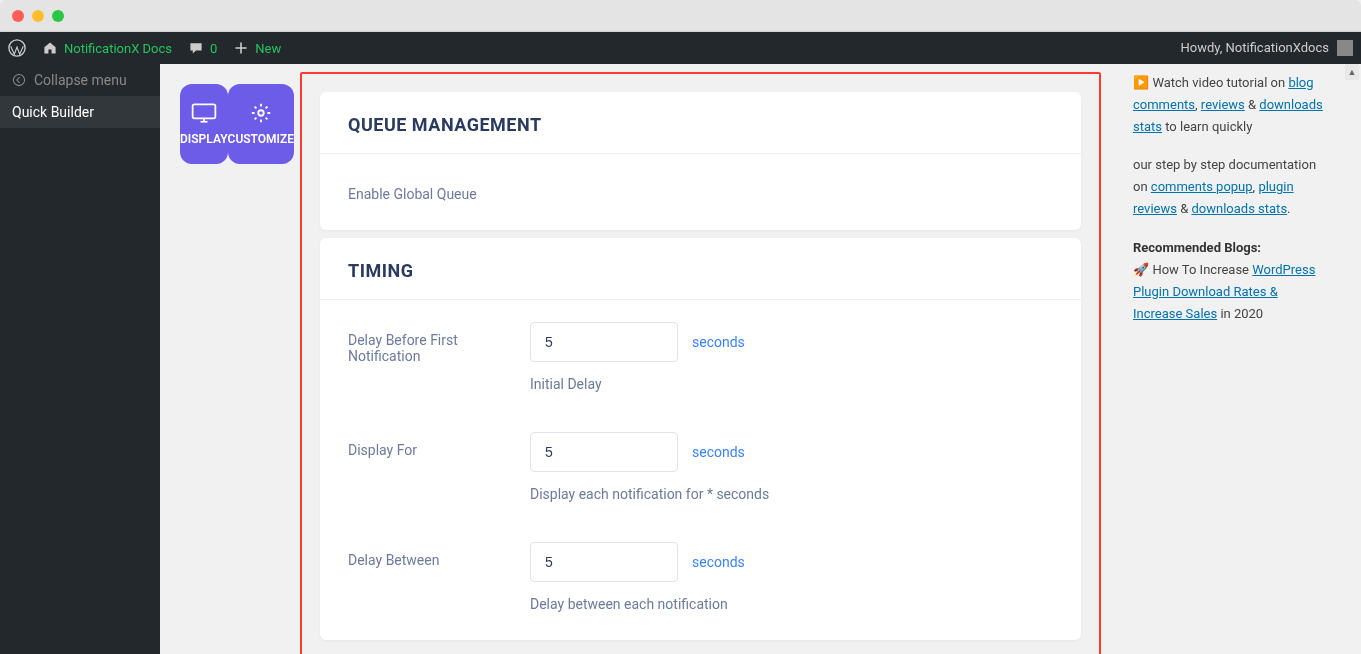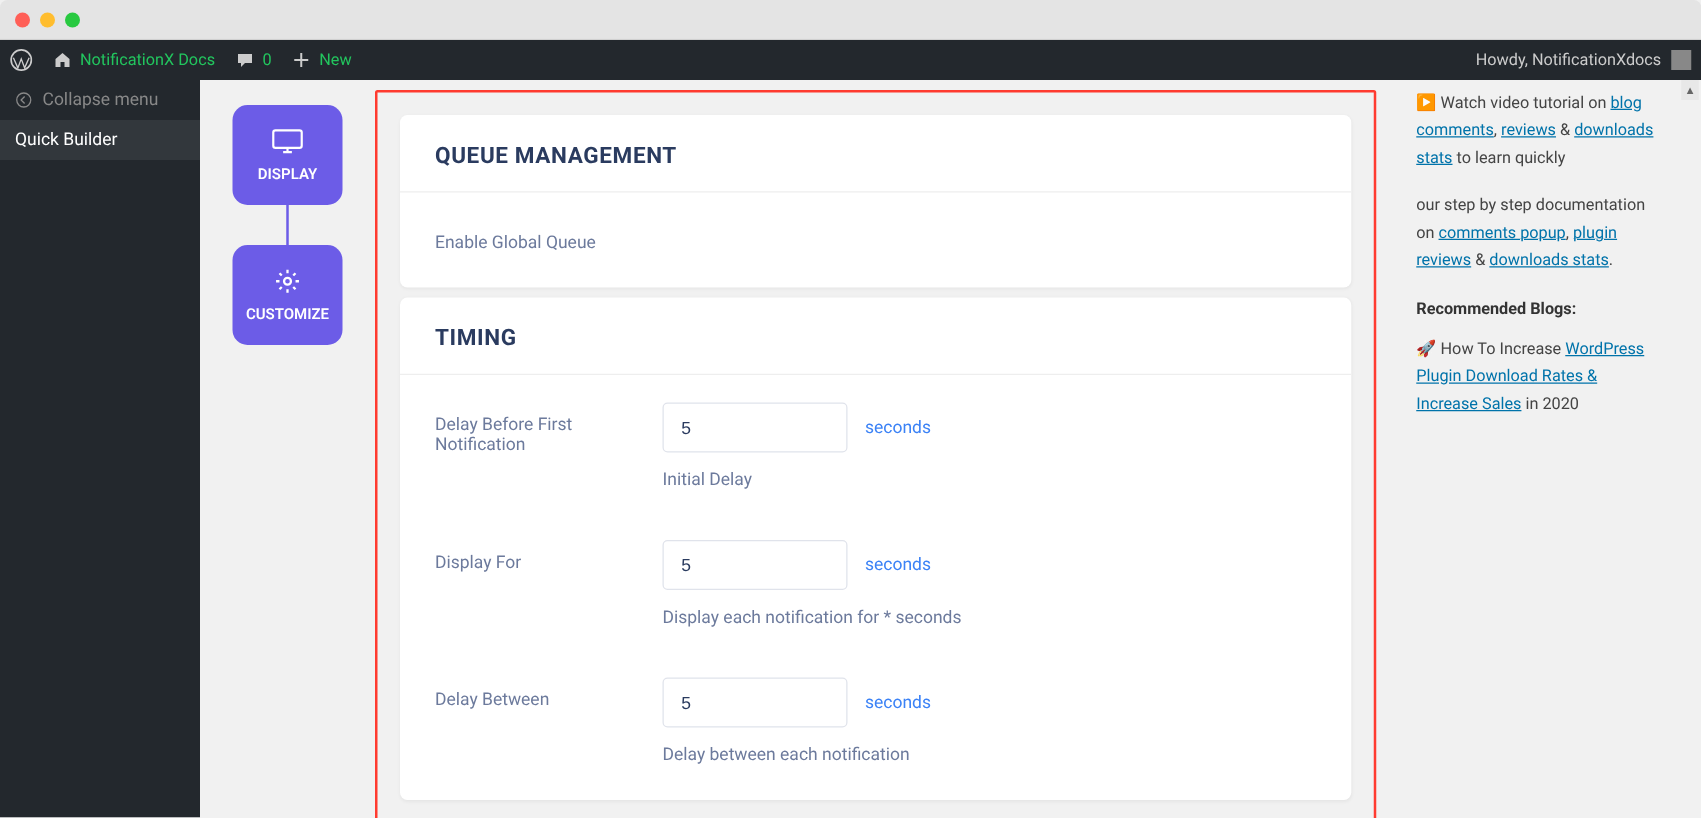--- a/index.html
+++ b/index.html
@@ -9,35 +9,35 @@
 .browser-chrome { height: 32px; background: #e4e4e4; border-bottom: 1px solid #d0d0d0; display: flex; align-items: center; padding: 0 12px; gap: 8px; border-radius: 6px 6px 0 0; }
 .traffic-light { width: 12px; height: 12px; border-radius: 50%; }
 .tl-red { background: #ff5f57; }
 .tl-yellow { background: #ffbd2e; }
 .tl-green { background: #28c940; }
 
 
 .wp-admin-bar { height: 32px; background: #23282d; color: #ccc; display: flex; align-items: center; padding: 0 8px; font-size: 13px; justify-content: space-between; }
 .wp-admin-left { display: flex; align-items: center; gap: 16px; }
 .wp-admin-item { display: flex; align-items: flex-end; gap: 6px; cursor: pointer; color: #22c55e; }
-.wp-admin-right { display: flex; align-items: center; gap: 8px; }
+.wp-admin-right { display: flex; gap: 8px; }
 .avatar-square { width: 16px; height: 16px; background: #888; }
 
 
 .wp-sidebar { position: absolute; left: 0; top: 64px; bottom: 0; width: 160px; background: #23282d; color: #ccc; font-size: 14px; }
 .wp-sidebar-item { padding: 8px 12px; display: flex; align-items: center; gap: 8px; cursor: pointer; }
 .wp-sidebar-item.collapse { color: #888; }
 
 
 .wp-content { position: absolute; left: 160px; top: 64px; right: 0; bottom: 0; background: #f1f1f1; overflow: hidden; }
 .content-scroll { position: absolute; inset: 0; overflow-y: auto; }
 .content-inner { padding: 0 20px 40px 20px; display: flex; gap: 20px; align-items: flex-start; }
 
 
-.builder-steps { width: 100px; padding-top: 20px; display: flex; flex-direction: column; align-items: center; }
+.builder-steps { width: 100px; padding-top: 20px; display: flex; align-items: center; }
 .step-node { width: 88px; height: 80px; background: #6c5ce7; border-radius: 12px; display: flex; flex-direction: column; align-items: center; justify-content: center; gap: 8px; color: #fff; font-size: 12px; font-weight: 600; cursor: pointer; }
 .step-connector { width: 2px; height: 32px; background: #6c5ce7; }
 
 
 .settings-panel { flex: 1; border: 2px solid #ff3b30; border-radius: 2px; padding: 18px; margin-top: 8px; min-height: 560px; }
 .settings-card { background: #fff; border-radius: 6px; box-shadow: 0 1px 3px rgba(0,0,0,0.05); margin-bottom: 8px; }
 .card-header { padding: 22px 28px 18px 28px; border-bottom: 1px solid #eee; }
 .card-title { font-size: 18px; font-weight: 700; color: #2a3b5f; letter-spacing: 0.5px; }
 .card-body { padding: 22px 28px 28px 28px; }
 
@@ -51,21 +51,21 @@
 .field-desc { color: #6c7a9c; font-size: 14px; }
 .field-desc a { color: #6c7a9c; text-decoration: underline; }
 
 .checkbox { width: 26px; height: 26px; border: 2px solid #6c7a9c; border-radius: 6px; cursor: pointer; flex-shrink: 0; }
 .text-input { width: 148px; height: 40px; border: 1px solid #e0e3eb; border-radius: 4px; padding: 0 14px; font-size: 14px; color: #2a3b5f; }
 
 
 .right-sidebar { width: 220px; padding: 8px 12px; font-size: 13px; color: #444; line-height: 1.7; }
 .right-sidebar a { color: #0073aa; text-decoration: underline; }
 .right-sidebar .block { margin-bottom: 16px; }
-.right-sidebar .rec-head { font-weight: 700; color: #333; margin: 16px 0 10px 0; }
+.right-sidebar .rec-head { font-weight: 700; color: #333; margin: 16px 0 0 0; }
 
 
 .fake-scrollbar { position: absolute; right: 2px; top: 64px; width: 14px; bottom: 0; background: #f1f1f1; }
 .fake-scroll-arrow { width: 14px; height: 16px; background: #e8e8e8; display:flex; align-items:center; justify-content:center; font-size:9px; color:#666; cursor:pointer; }
 
 
 .icon-svg { width: 28px; height: 22px; }
 </style>
 </head>
 <body>

